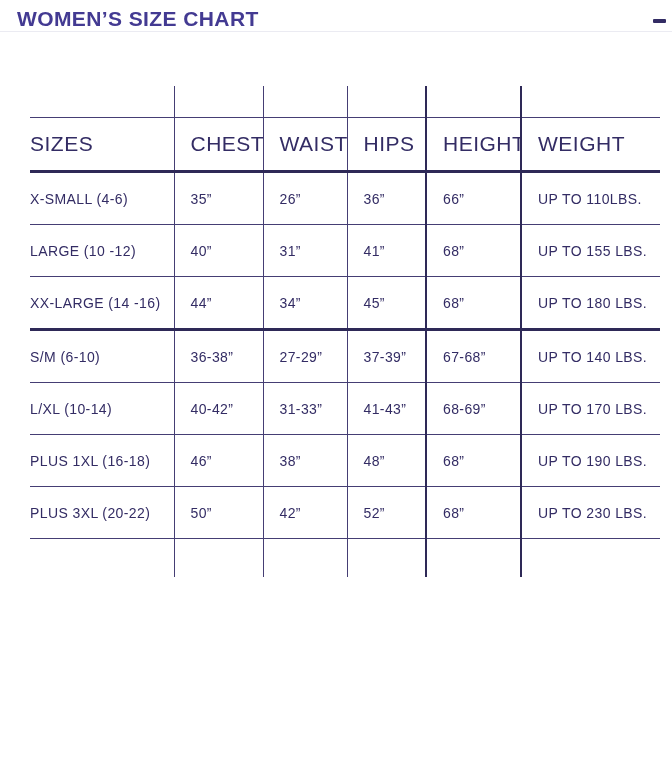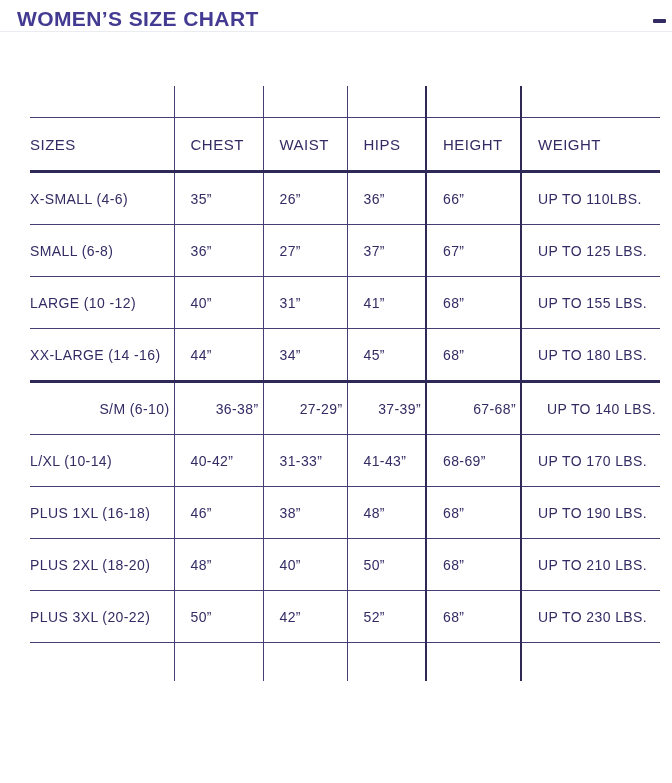--- a/index.html
+++ b/index.html
@@ -48,26 +48,26 @@
   }
   .size-chart .col0{padding-left:0;}
   
   .size-chart .col1,.size-chart .col2,.size-chart .col3{border-left:1px solid var(--line-thin);}
   .size-chart .col4,.size-chart .col5{border-left:2px solid var(--line-thick);}
   
   .size-chart tr.stub-top td{height:31px;border-bottom:1px solid var(--line-thin);}
   .size-chart tr.stub-bottom td{height:38px;}
   
   .size-chart th{
-    height:52px;font-size:15px;letter-spacing:0.5px;
+    height:52px;font-size:21px;letter-spacing:0.5px;
     border-bottom:3px solid var(--line-thick);
   }
   
   .size-chart tbody td{height:51px;border-bottom:1px solid var(--line-thin);}
-  .size-chart tbody tr.group-start td{border-top:3px solid var(--line-thick);text-align:right;}
+  .size-chart tbody tr.group-start td{border-top:3px solid var(--line-thick);}
 </style>
 </head>
 <body>
 
 <div class="panel-header">
   <div class="panel-title">WOMEN’S SIZE CHART</div>
   <div class="collapse-icon"></div>
 </div>
 <div class="panel-divider"></div>
 
@@ -102,28 +102,20 @@
 
   <tr>
         <td class="col0">X-SMALL (4-6)</td>
         <td class="col1">35”</td>
         <td class="col2">26”</td>
         <td class="col3">36”</td>
         <td class="col4">66”</td>
         <td class="col5">UP TO 110LBS.</td>
       </tr>
       <tr>
-        <td class="col0">SMALL (6-8)</td>
-        <td class="col1">36”</td>
-        <td class="col2">27”</td>
-        <td class="col3">37”</td>
-        <td class="col4">67”</td>
-        <td class="col5">UP TO 125 LBS.</td>
-      </tr>
-      <tr>
         <td class="col0">LARGE (10 -12)</td>
         <td class="col1">40”</td>
         <td class="col2">31”</td>
         <td class="col3">41”</td>
         <td class="col4">68”</td>
         <td class="col5">UP TO 155 LBS.</td>
       </tr>
       <tr>
         <td class="col0">XX-LARGE (14 -16)</td>
         <td class="col1">44”</td>
@@ -150,28 +142,20 @@
       </tr>
       <tr>
         <td class="col0">PLUS 1XL (16-18)</td>
         <td class="col1">46”</td>
         <td class="col2">38”</td>
         <td class="col3">48”</td>
         <td class="col4">68”</td>
         <td class="col5">UP TO 190 LBS.</td>
       </tr>
       <tr>
-        <td class="col0">PLUS 2XL (18-20)</td>
-        <td class="col1">48”</td>
-        <td class="col2">40”</td>
-        <td class="col3">50”</td>
-        <td class="col4">68”</td>
-        <td class="col5">UP TO 210 LBS.</td>
-      </tr>
-      <tr>
         <td class="col0">PLUS 3XL (20-22)</td>
         <td class="col1">50”</td>
         <td class="col2">42”</td>
         <td class="col3">52”</td>
         <td class="col4">68”</td>
         <td class="col5">UP TO 230 LBS.</td>
       </tr>
     </tbody>
   <tfoot>
     <tr class="stub-bottom">

